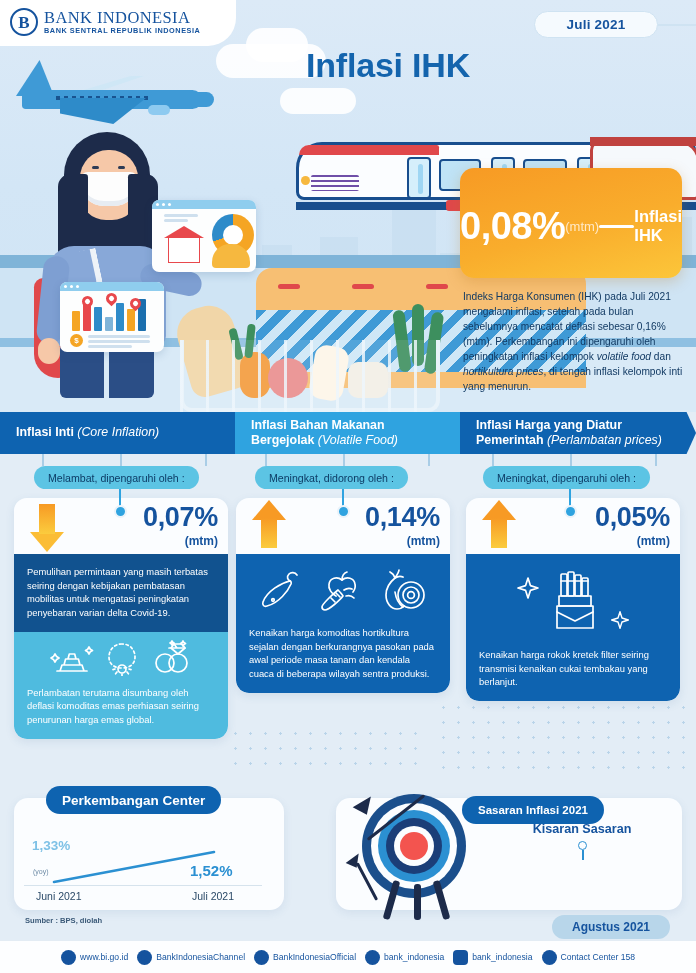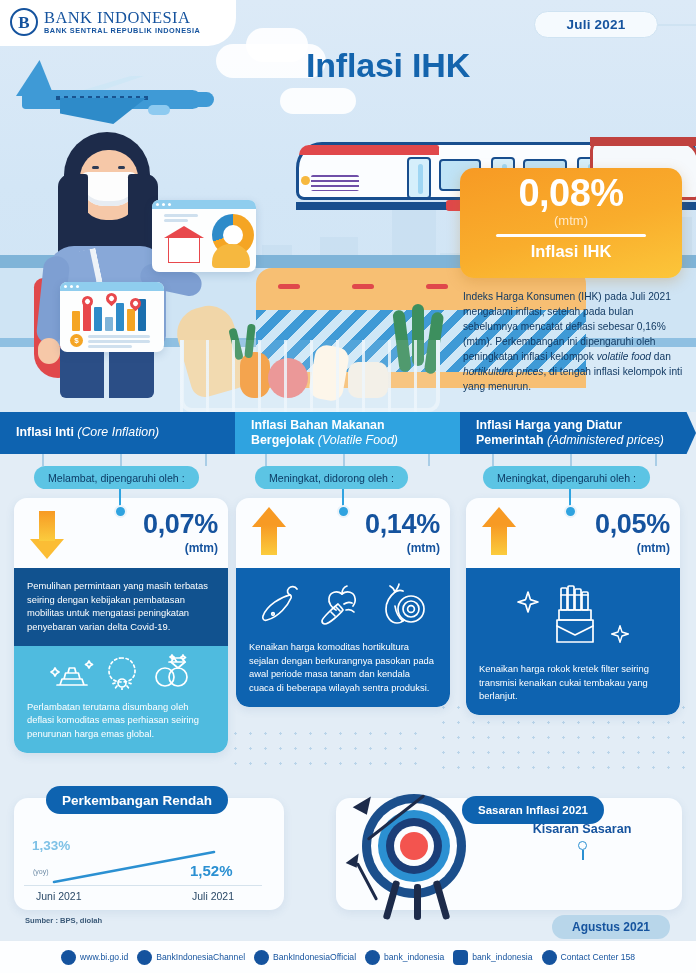--- a/index.html
+++ b/index.html
@@ -126,21 +126,21 @@
                border-radius:14px; display:flex; align-items:center; justify-content:center; z-index:50; }
   .date-pill span { color:#15539e; font-size:13.5px; font-weight:700; letter-spacing:.2px; }
   .date-tail { position:absolute; right:0; top:24px; width:38px; height:2px; background:#cfe3f2; z-index:50; }
   .hero-title { position:absolute; left:306px; top:45px; width:380px; z-index:45; }
   .hero-title h1 { color:#1464ad; font-size:34px; font-weight:700; line-height:1.22; letter-spacing:-.2px; }
 
   
   .stat-box { position:absolute; left:460px; top:168px; width:222px; height:110px; z-index:46;
               background:linear-gradient(165deg,#f79a24 0%,#f9ad2c 55%,#fcc63a 100%);
               border-radius:14px; box-shadow:0 4px 14px rgba(180,110,20,.25);
-              display:flex; flex-direction:column; align-items:center; padding-top:6px; }
+              display:flex; flex-direction:row; align-items:center; padding-top:6px; }
   .stat-val { color:#fff; font-size:38px; font-weight:700; line-height:1.0; letter-spacing:-.5px; }
   .stat-unit{ color:#ffe9c7; font-size:13px; margin-top:1px; }
   .stat-rule{ width:150px; height:2.6px; background:#fff; margin:6px 0 5px; border-radius:2px; }
   .stat-lbl { color:#fff; font-size:16.5px; font-weight:700; }
   .para { position:absolute; left:463px; top:290px; width:228px; z-index:46;
           color:#123a63; font-size:10.2px; line-height:1.47; }
   .para em { font-style:italic; }
 
   
   .ribbons { position:absolute; left:0; top:412px; width:696px; height:42px; z-index:20; }
@@ -163,21 +163,21 @@
   .cap span { font-size:10.6px; color:#0d3c66; }
   .cap-1 { left:34px; top:466px; background:#5cc4e4; }
   .cap-2 { left:255px; top:466px; background:#5cc4e4; }
   .cap-3 { left:483px; top:466px; background:#5cc4e4; }
   .stem { position:absolute; width:2.4px; background:#2fa3e0; z-index:24; }
   .knob { position:absolute; width:13px; height:13px; border-radius:50%; background:#2fa3e0; border:2.5px solid #eaf3fa; z-index:26; }
 
   
   .card { position:absolute; width:214px; border-radius:13px; overflow:hidden; z-index:18;
           box-shadow:0 3px 10px rgba(40,90,140,.10); }
-  .card-top { background:#fbfdff; height:70px; display:flex; align-items:center; padding:0 10px 0 16px; gap:12px; }
+  .card-top { background:#fbfdff; height:56px; display:flex; align-items:center; padding:0 10px 0 16px; gap:12px; }
   .arrow { width:34px; height:52px; position:relative; flex:0 0 auto; }
   .arrow i { position:absolute; left:9px; width:16px; height:30px; }
   .arrow b { position:absolute; width:0; height:0; }
   .arr-up i    { top:18px; background:linear-gradient(180deg,#f79a24,#fbcc3e); }
   .arr-up b    { top:0; left:0; border-left:17px solid transparent; border-right:17px solid transparent; border-bottom:20px solid #f79a24; }
   .arr-down i  { top:4px; background:linear-gradient(180deg,#f79a24,#fbcc3e); }
   .arr-down b  { bottom:0; left:0; border-left:17px solid transparent; border-right:17px solid transparent; border-top:20px solid #fbbd35; }
   .pctwrap { display:flex; flex-direction:column; align-items:flex-end; }
   .pct { color:#15539e; font-size:27px; font-weight:700; line-height:1; letter-spacing:-.3px; }
   .pctu { color:#15539e; font-size:12px; font-weight:700; margin-top:3px; }
@@ -433,21 +433,21 @@
   </div>
 
   <div class="ribbons">
     <div class="rib rib-1">
       <span><b>Inflasi Inti </b><i>(Core Inflation)</i></span>
     </div>
     <div class="rib rib-2">
       <span style="max-width:190px;"><b>Inflasi Bahan Makanan Bergejolak </b><i>(Volatile Food)</i></span>
     </div>
     <div class="rib rib-3">
-      <span style="max-width:200px;"><b>Inflasi Harga yang Diatur Pemerintah </b><i>(Administered prices)</i></span>
+      <span style="max-width:200px;"><b>Inflasi Harga yang Diatur Pemerintah </b><i>(Perlambatan prices)</i></span>
     </div>
   </div>
 
   <div class="conn" style="left:42px;top:454px;width:1.6px;height:12px;"></div>
   <div class="conn" style="left:120px;top:454px;width:1.6px;height:28px;"></div>
   <div class="conn" style="left:205px;top:454px;width:1.6px;height:12px;"></div>
   <div class="conn" style="left:265px;top:454px;width:1.6px;height:12px;"></div>
   <div class="conn" style="left:343px;top:454px;width:1.6px;height:28px;"></div>
   <div class="conn" style="left:428px;top:454px;width:1.6px;height:12px;"></div>
   <div class="conn" style="left:492px;top:454px;width:1.6px;height:12px;"></div>
@@ -578,21 +578,21 @@
         <svg class="li" width="20" height="20" viewBox="0 0 24 24" style="align-self:flex-end;margin-bottom:4px;">
           <path d="M12 2l2.4 7.6L22 12l-7.6 2.4L12 22l-2.4-7.6L2 12l7.6-2.4z"></path>
         </svg>
       </div>
       <div>Kenaikan harga rokok kretek filter seiring transmisi kenaikan cukai tembakau yang berlanjut.</div>
     </div>
   </div>
 
   <div class="panel" style="left:14px;top:798px;width:270px;height:112px;"></div>
   <div class="panel-title" style="left:46px;top:786px;">
-    <span>Perkembangan Rendah</span>
+    <span>Perkembangan Center</span>
   </div>
 
   <div class="chart-area">
     <svg width="250" height="88" viewBox="0 0 250 88">
       <line x1="22" y1="62" x2="182" y2="32" stroke="#2b90d2" stroke-width="2.6" stroke-linecap="round"></line>
     </svg>
   </div>
   <div class="pt" style="left:45px;top:873px;"></div>
   <div class="pt" style="left:205px;top:843px;"></div>
   <div class="clbl" style="left:32px;top:838px;color:#7ec1e6;font-size:13.5px;z-index:25;">1,33%</div>

